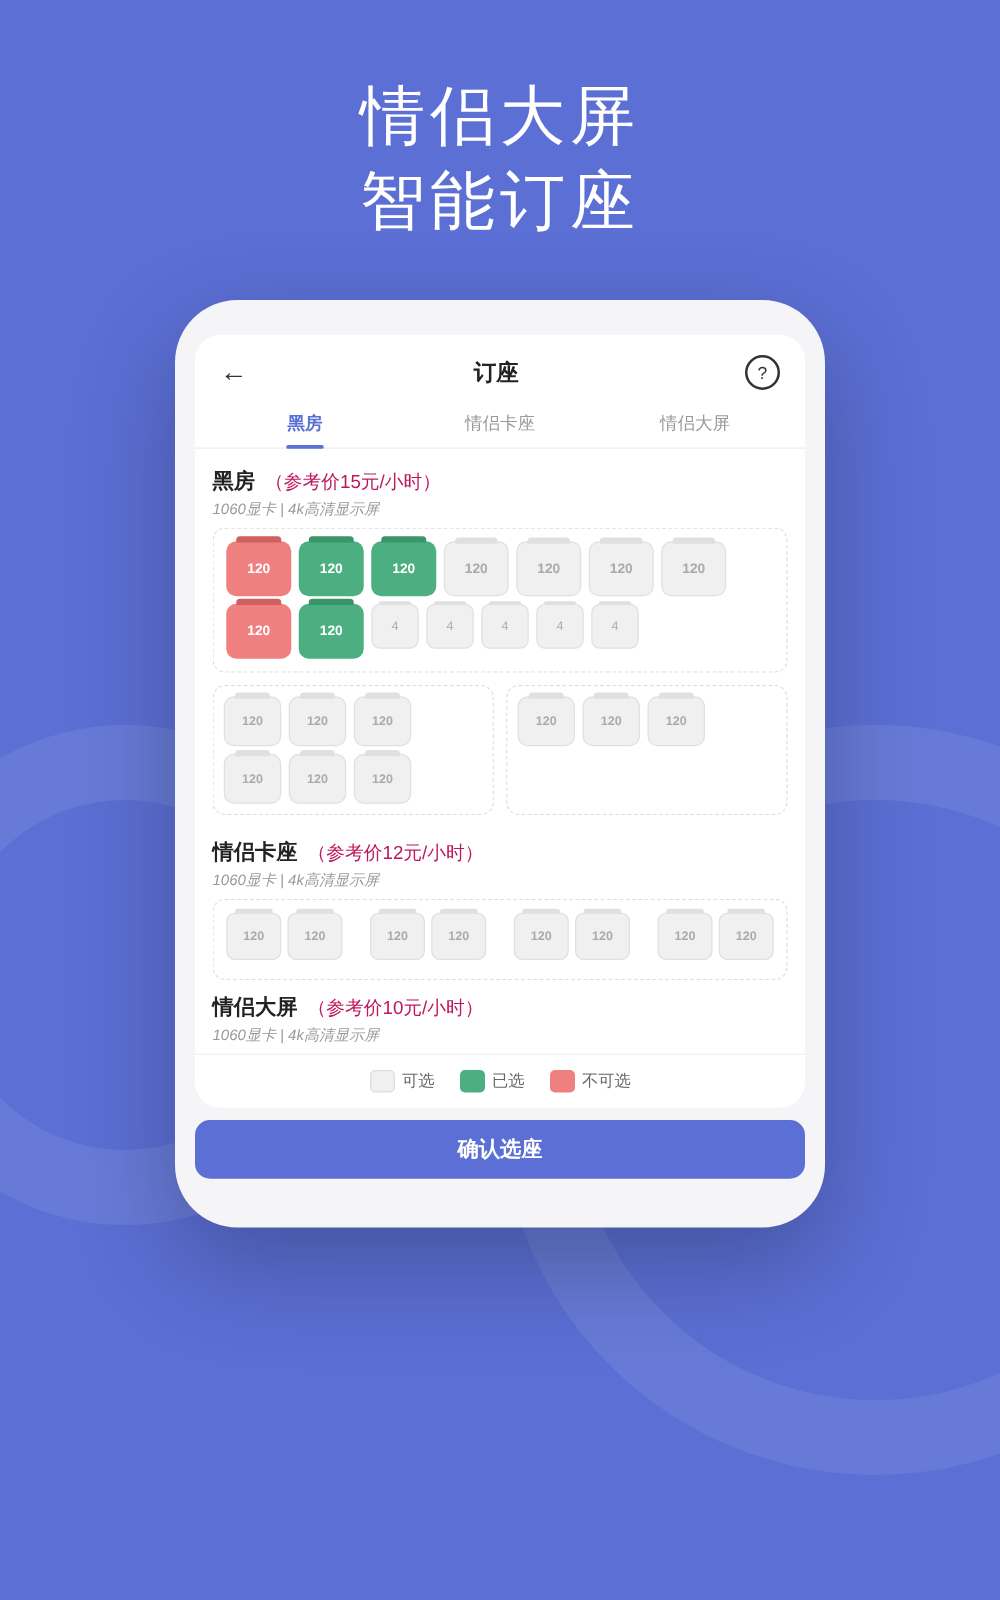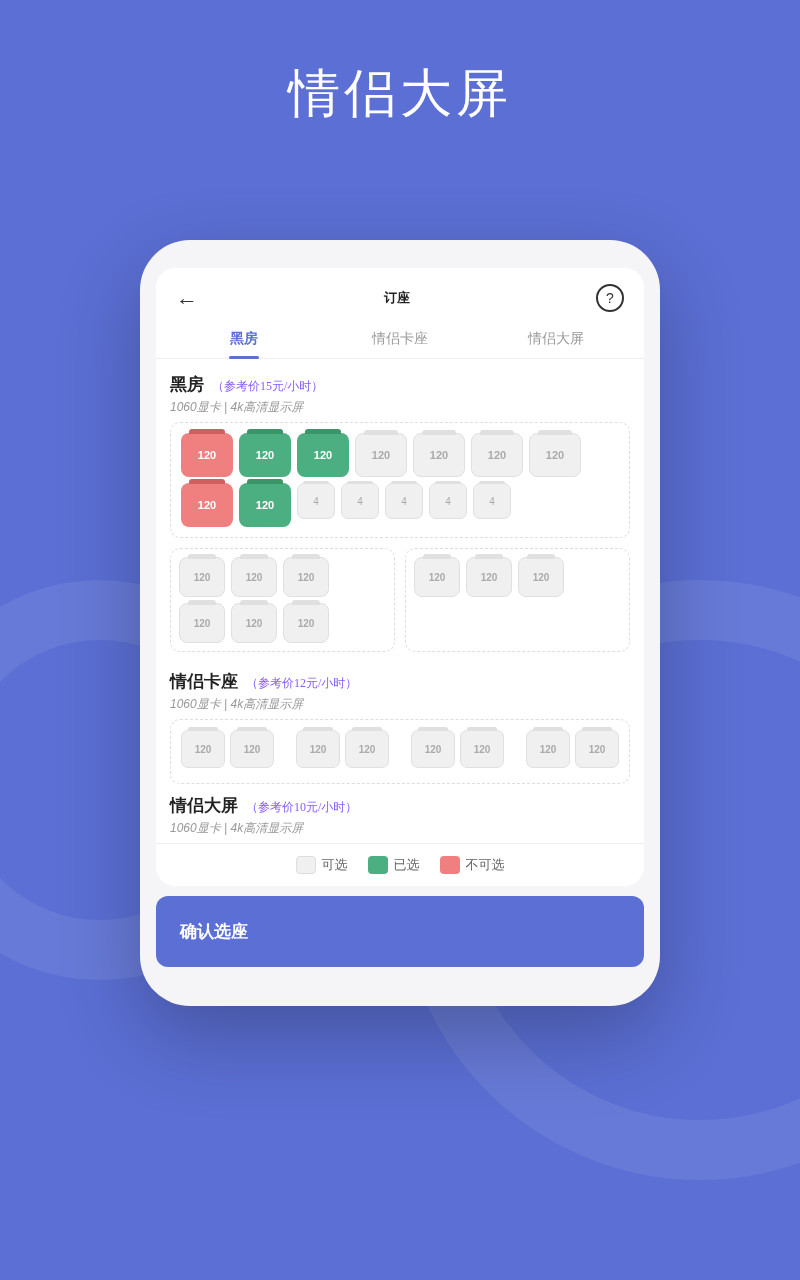--- a/index.html
+++ b/index.html
@@ -82,21 +82,21 @@
       justify-content: space-between;
       padding: 16px 20px 8px;
       background: white;
     }
     .nav-back {
       font-size: 22px;
       color: #333;
       cursor: pointer;
     }
     .nav-title {
-      font-size: 13px;
+      font-size: 18px;
       font-weight: 600;
       color: #222;
     }
     .nav-help {
       width: 28px;
       height: 28px;
       border-radius: 50%;
       border: 2px solid #333;
       display: flex;
       align-items: center;
@@ -153,23 +153,22 @@
       display: flex;
       align-items: baseline;
       gap: 8px;
     }
     .section-title {
       font-size: 17px;
       font-weight: 700;
       color: #222;
     }
     .section-price {
-      font-size: 12px;
-      color: #8b5cf6;
-      font-family: Liberation Serif, serif;
+      font-size: 15px;
+      color: #be185d;
     }
     .section-subtitle {
       font-size: 12px;
       color: #999;
       margin-top: 3px;
       font-style: italic;
     }
 
     
     .seat-area {
@@ -265,26 +264,26 @@
     .legend-selected { background: #4caf82; }
     .legend-unavailable { background: #f08080; }
 
     
     .confirm-btn {
       margin: 10px 16px 19px;
       background: #5b6fd4;
       color: white;
       border: none;
       border-radius: 12px;
-      padding: 24px;
+      padding: 12px;
       width: calc(100% - 32px);
       font-size: 17px;
       font-weight: 600;
       cursor: pointer;
-      text-align: left;
+      text-align: center;
     }
 
     
     .seat-sm {
       width: 44px;
       height: 38px;
       border-radius: 7px;
       display: flex;
       align-items: center;
       justify-content: center;
@@ -341,20 +340,21 @@
   </style>
 </head>
 <body>
 
 <div class="bg-curve bg-curve-1"></div>
 <div class="bg-curve bg-curve-2"></div>
 
 <div class="header-title">
   <h1>
     <span>情侣大屏</span><br>
+    <span>智能订座</span>
   </h1>
 </div>
 
 <div class="phone-container">
   <div class="phone-notch"></div>
 
   <div class="app-content">
 
     <div class="nav-bar">
       <span class="nav-back">←</span>

